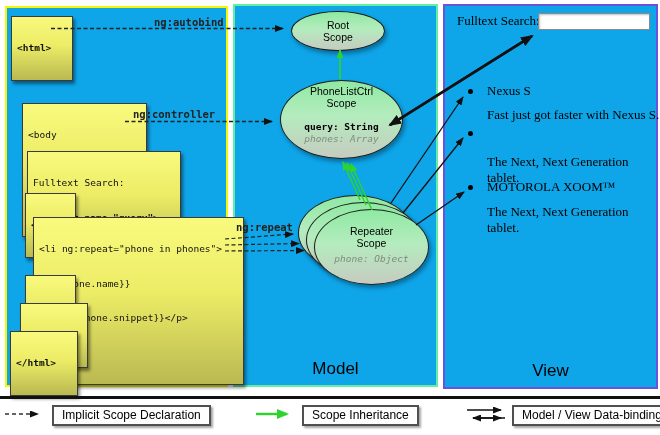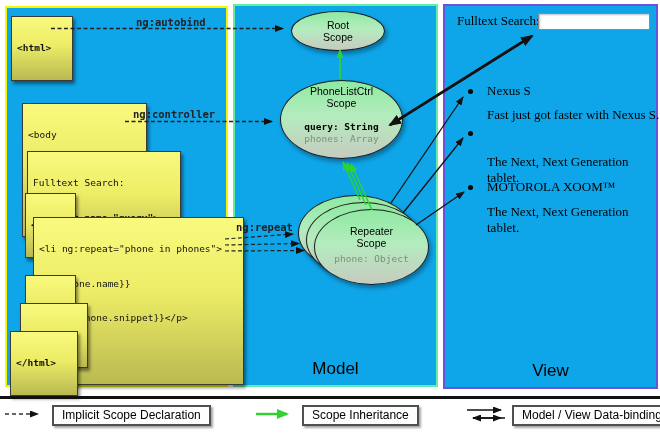--- a/index.html
+++ b/index.html
@@ -28,21 +28,21 @@
              font-size:10.5px;color:#222;}
 
   
   .scope{position:absolute;border:1.5px solid #1c1c1c;border-radius:50%;
          background:linear-gradient(180deg,#8fe9a2 0%,#b4ecbe 45%,#c6cbc0 100%);
          box-shadow:2px 3px 4px rgba(0,0,0,.35);
          display:flex;flex-direction:column;align-items:center;text-align:center;}
   .scope .ttl{font-size:10.5px;line-height:12px;color:#000;}
   .scope .prop{font-family:"DejaVu Sans Mono",monospace;font-size:9.5px;line-height:11.5px;}
   .scope .prop.bold{font-weight:bold;color:#000;}
-  .scope .prop.gray{color:#7f8d7f;}
+  .scope .prop.gray{color:#7f8d7f;font-style:italic;}
 
   
   .viewtext{position:absolute;font-family:"Liberation Serif",serif;font-size:13px;color:#000;}
   #search-input{position:absolute;left:538px;top:13px;width:106px;height:15px;
                 border:1px solid #8a8a8a;box-shadow:inset 1px 1px 2px rgba(0,0,0,.25);
                 font-family:"Liberation Serif",serif;font-size:12px;padding:0 2px;background:#fff;}
   .bullet{position:absolute;width:5px;height:5px;border-radius:50%;background:#000;}
 
   
   #legend-rule{position:absolute;left:0;top:396px;width:660px;height:3px;background:#111;}
@@ -93,21 +93,21 @@
   <div class="codebox tag" style="left:25px;top:275px;">
     <div class="cl">&lt;ul&gt;</div>
   </div>
   <div class="codebox tag" style="left:20px;top:303px;">
     <div class="cl">&lt;/body&gt;</div>
   </div>
   <div class="codebox tag" style="left:10px;top:331px;">
     <div class="cl">&lt;/html&gt;</div>
   </div>
 
-  <div class="connlabel" style="left:136px;top:16px;">ng:autobind</div>
+  <div class="connlabel" style="left:154px;top:16px;">ng:autobind</div>
   <div class="connlabel" style="left:133px;top:108px;">ng:controller</div>
   <div class="connlabel" style="left:236px;top:221px;">ng:repeat</div>
 
   <div class="scope" style="left:291px;top:11px;width:92px;height:38px;justify-content:center;">
     <div class="ttl">Root</div>
     <div class="ttl">Scope</div>
   </div>
 
   <div class="scope" style="left:280px;top:80px;width:121px;height:77px;">
     <div class="ttl" style="margin-top:4px;">PhoneListCtrl</div>

